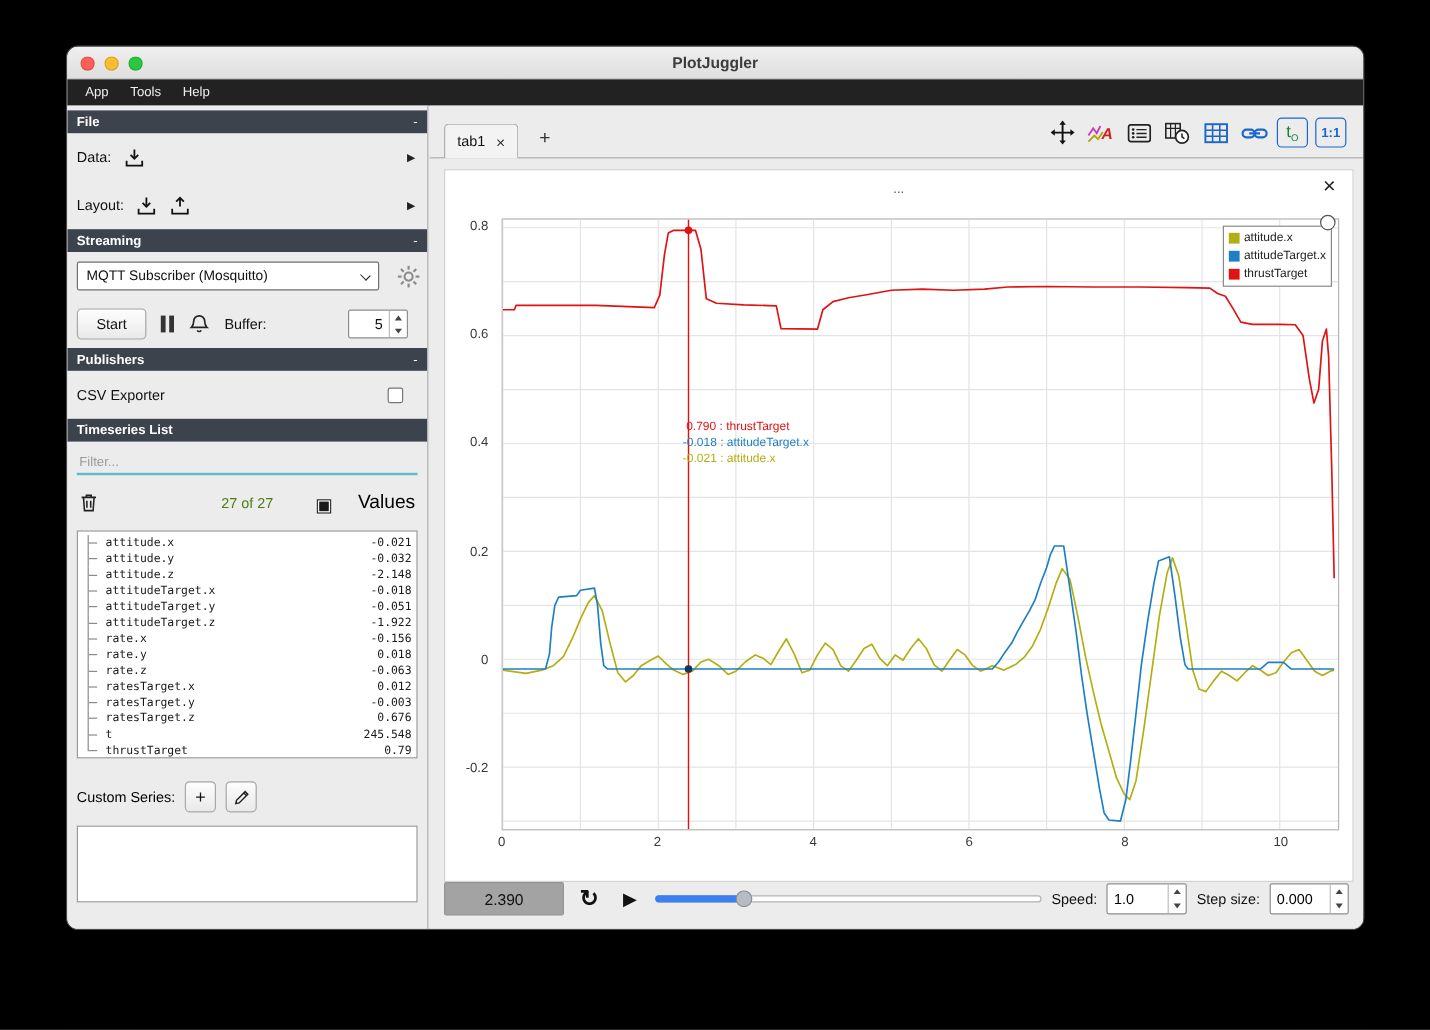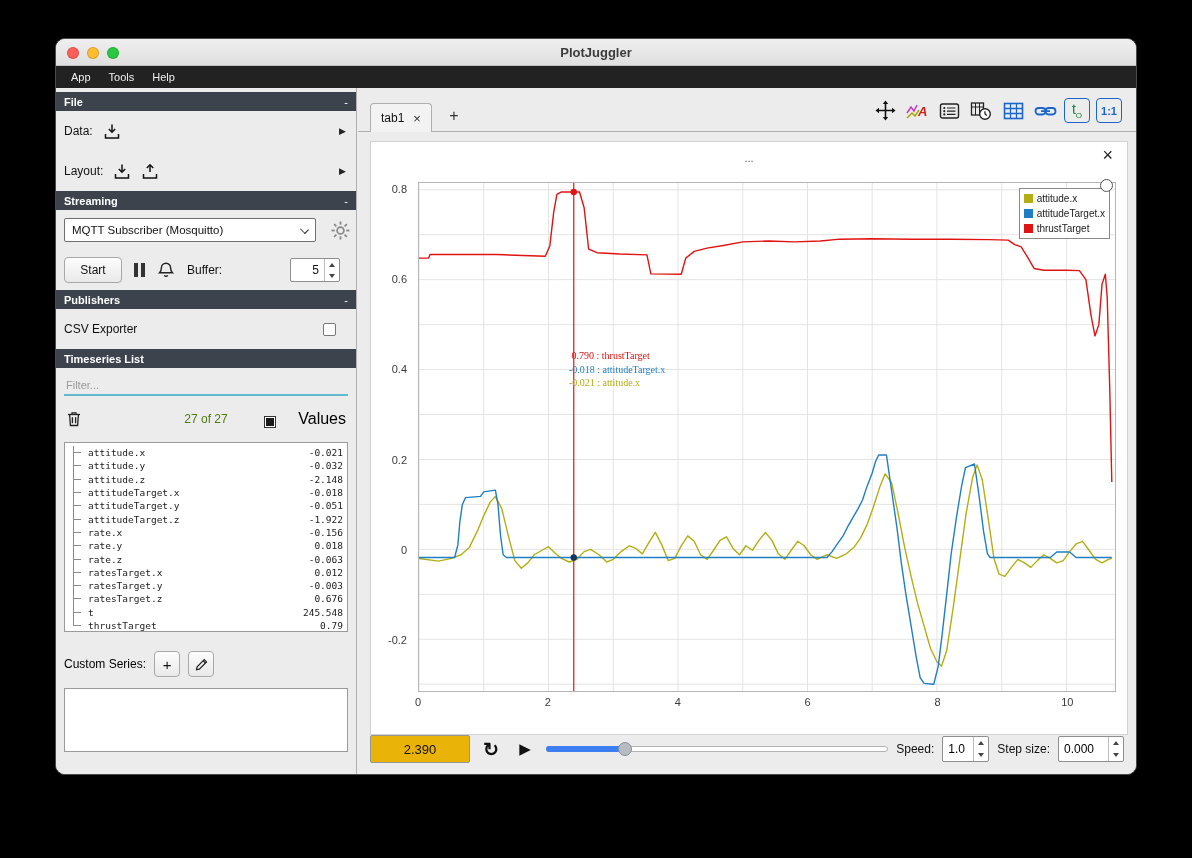--- a/index.html
+++ b/index.html
@@ -77,33 +77,33 @@
 #plot-svg{position:absolute;left:0;top:0;width:100%;height:100%;display:block}
 .y-axis-labels{position:absolute;left:2px;top:40px;width:40px;height:510px}
 .ytick{position:absolute;right:6px;transform:translateY(-50%);font-size:11px;color:#3a3a3a;width:34px;text-align:right}
 .x-axis-labels{position:absolute;left:47px;top:554px;width:698px;height:16px}
 .xtick{position:absolute;transform:translateX(-50%);font-size:11px;color:#3a3a3a}
 .plot-legend{position:absolute;right:5px;top:5px;background:rgba(255,255,255,.97);border:1px solid #8a8a8a;padding:2px 4px;z-index:2}
 .lg-row{display:flex;align-items:center;gap:4px;height:15px}
 .lg-swatch{width:9px;height:9px;flex:none}
 .lg-label{font-size:10px;color:#222;white-space:nowrap}
 .legend-circle{position:absolute;right:2px;top:-4px;width:13px;height:13px;border-radius:50%;background:#fff;border:1.5px solid #555;z-index:3}
-.tracker-annotation{position:absolute;left:150px;top:166px;font-family:Liberation Serif, serif;font-size:10px;line-height:13.5px;white-space:pre;z-index:2}
+.tracker-annotation{position:absolute;left:150px;top:166px;font-family:Liberation Sans, sans-serif;font-size:10px;line-height:13.5px;white-space:pre;z-index:2}
 
 .bottombar{position:absolute;left:12px;right:12px;bottom:10px;height:30px;display:flex;align-items:center;gap:8px}
-.time-display{width:100px;height:28px;background:#eab308;border:1px solid #949494;border-radius:2px;display:flex;align-items:center;justify-content:center;font-size:13px;color:#111}
+.time-display{width:100px;height:28px;background:#a3a3a3;border:1px solid #949494;border-radius:2px;display:flex;align-items:center;justify-content:center;font-size:13px;color:#111}
 .flat-btn{width:26px;height:26px;display:flex;align-items:center;justify-content:center;color:#111}
 .loop-glyph{font-size:19px;font-weight:bold;transform:scaleX(-1)}
 .play-glyph{font-size:15px}
 .slider{flex:1;position:relative;height:26px}
 .slider .track{position:absolute;left:0;right:0;top:10px;height:6px;background:#fdfdfd;border:1px solid #b3b3b3;border-radius:3px}
 .slider .fill{position:absolute;left:0;top:10px;height:6px;width:23%;background:#3d7ff0;border-radius:3px 0 0 3px}
 .slider .handle{position:absolute;left:calc(23% - 7px);top:6px;width:14px;height:14px;border-radius:50%;background:#b7bcc4;border:1px solid #8a8f96}
 .bb-label{font-size:12px;color:#111}
-.speed-spin{width:47px;height:26px}
+.speed-spin{width:67px;height:26px}
 .step-spin{width:66px;height:26px}
 .speed-spin .sv,.step-spin .sv{justify-content:flex-start}
 svg{display:block}
 </style>
 </head>
 <body>
 
 <div class="window">
   <div class="titlebar">
     <div class="traffic">

